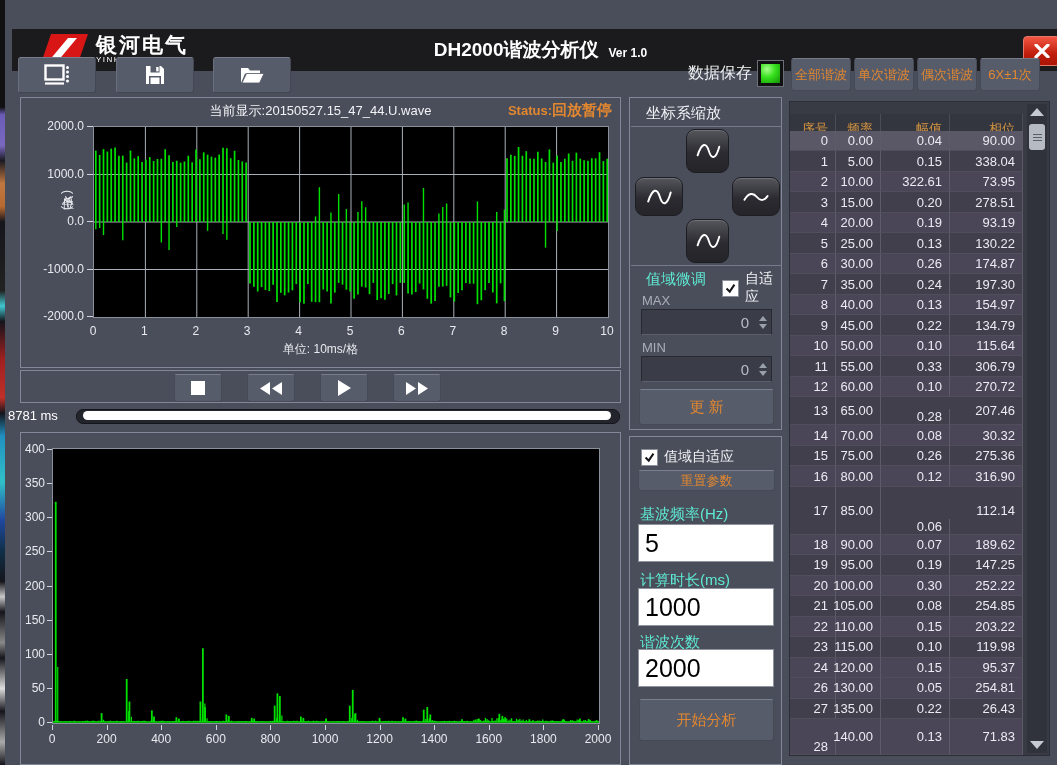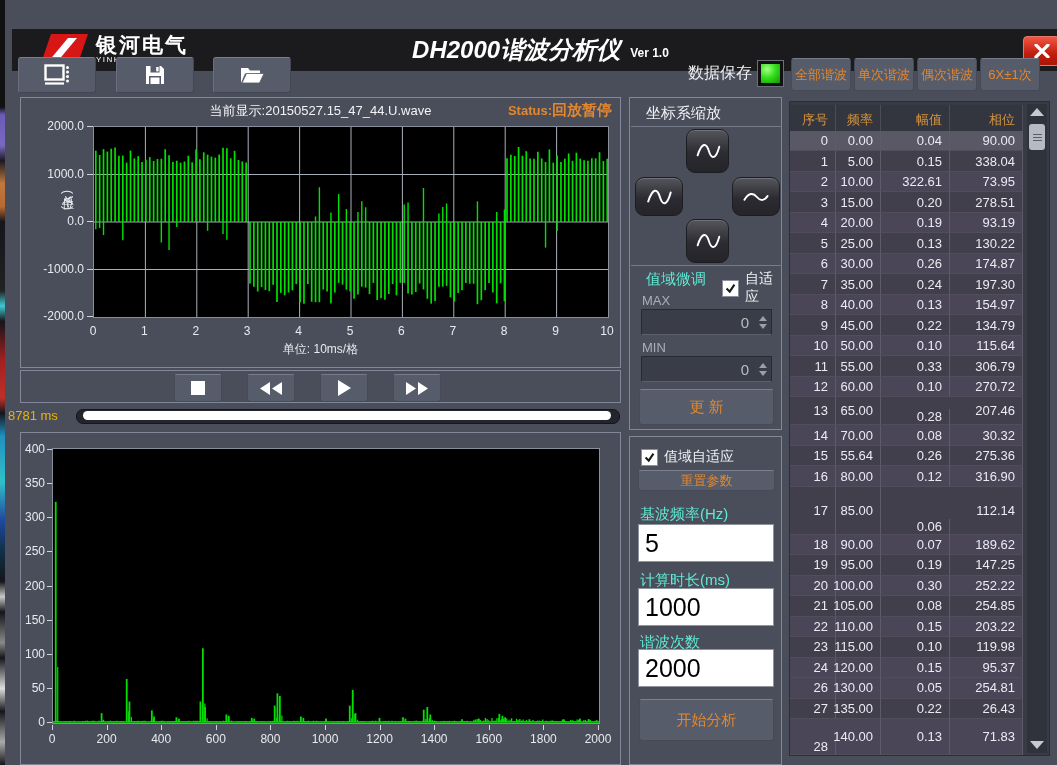--- a/index.html
+++ b/index.html
@@ -4,21 +4,21 @@
 <style>
   html,body{margin:0;padding:0;background:#222;}
   .app{position:relative;width:1057px;height:765px;background:#4a4e5a;overflow:hidden;
        font-family:"Liberation Sans","DejaVu Sans",sans-serif;-webkit-font-smoothing:antialiased;}
   
   .titlebar{position:absolute;left:12px;top:0;width:1057px;height:42px;background:#1b1b1d;margin-top:29px;}
   .logo-wrap{position:absolute;left:28px;top:5px;display:flex;align-items:center;gap:8px;}
   .brand-cn{color:#fff;font-size:21px;font-weight:bold;letter-spacing:2px;line-height:20px;}
   .brand-en{color:#fff;font-size:8px;letter-spacing:1.5px;line-height:10px;}
   .app-title{position:absolute;left:0;top:0;width:1057px;height:42px;display:flex;align-items:center;justify-content:center;gap:10px;pointer-events:none;}
-  .app-title .t{color:#fff;font-size:24px;font-weight:bold;font-style:italic;}
+  .app-title .t{color:#fff;font-size:19px;font-weight:bold;}
   .app-title .v{color:#fff;font-size:12px;font-weight:bold;margin-top:6px;}
   .close-btn{position:absolute;right:9px;top:7px;width:35px;height:28px;border-radius:4px;
      background:linear-gradient(#f25642,#c01d0d 60%,#a91505);border:1px solid #e2796a;
      display:flex;align-items:center;justify-content:center;cursor:pointer;}
   
   .sliver{position:absolute;left:0;top:0;width:5px;height:765px;z-index:40;
      background:linear-gradient(#111 0%,#111 14%,#6b5cb8 15%,#7a68c0 19%,#1a1a22 21%,#c07840 24%,#b86a30 27%,#15151c 29%,#222 38%,#40c8d0 40%,#15151c 42%,#a02020 47%,#c03028 52%,#15151c 54%,#2090c0 57%,#30c0c8 63%,#2048a0 68%,#103048 72%,#15151c 76%,#c8c8c8 78%,#15151c 80%,#888 84%,#15151c 86%,#ddd 90%,#15151c 93%,#aaa 97%,#15151c 100%);}
   
   .tool-btn{position:absolute;top:57px;width:76px;height:34px;background:#575c6a;border:1px solid #434754;
      border-top-color:#787d8c;border-left-color:#6a6f7e;border-radius:3px;display:flex;align-items:center;justify-content:center;cursor:pointer;}
@@ -36,21 +36,21 @@
   .wave-status b{font-size:15px;}
   .plot{position:absolute;background:#000;border:1px solid #8a8f9c;box-sizing:border-box;}
   .tick{position:absolute;color:#e8eaef;font-size:12px;white-space:nowrap;}
   .tick.r{text-align:right;}
   .vlabel{position:absolute;color:#e8eaef;font-size:12px;writing-mode:vertical-rl;letter-spacing:2px;}
   .axis-dash-h{position:absolute;height:1px;background:#d0d3db;}
   .axis-dash-v{position:absolute;width:1px;background:#d0d3db;}
   
   .tr-btn{position:absolute;top:3px;width:46px;height:26px;background:#575c6a;border:1px solid #464a56;border-top-color:#787d8c;
       border-radius:3px;display:flex;align-items:center;justify-content:center;cursor:pointer;}
-  .elapsed{position:absolute;left:8px;top:408px;color:#eab308;font-size:13px;}
+  .elapsed{position:absolute;left:8px;top:408px;color:#ffffff;font-size:13px;}
   .slider-track{position:absolute;left:76px;top:409px;width:542px;height:13px;background:#23252c;border:1px solid #15161b;border-radius:7px;}
   .slider-fill{position:absolute;left:6px;top:1px;height:9px;width:528px;background:#fff;border-radius:5px;}
   
   .sec-title{position:absolute;left:16px;top:6px;color:#f0f1f5;font-size:15px;}
   .sep{position:absolute;left:1px;height:1px;background:#767b8c;}
   .zoombtn{position:absolute;background:linear-gradient(#55555c,#2b2b31 55%,#242429);border:1px solid #1c1d22;border-radius:9px;
       display:flex;align-items:center;justify-content:center;cursor:pointer;box-shadow:inset 0 1px 0 rgba(255,255,255,.18);}
   .cb{display:inline-flex;width:15px;height:15px;background:#fff;border:1px solid #8a8f99;align-items:center;justify-content:center;cursor:pointer;flex:none;}
   .cb svg{display:block;}
   .cb-row{position:absolute;display:flex;align-items:center;gap:6px;color:#f0f1f5;font-size:14px;}
@@ -61,21 +61,21 @@
   .spin .arrows{position:absolute;right:4px;top:0;height:100%;display:flex;flex-direction:column;justify-content:center;gap:3px;}
   .tri-up{width:0;height:0;border-left:4px solid transparent;border-right:4px solid transparent;border-bottom:5px solid #9aa0ab;cursor:pointer;}
   .tri-dn{width:0;height:0;border-left:4px solid transparent;border-right:4px solid transparent;border-top:5px solid #9aa0ab;cursor:pointer;}
   .action-btn{position:absolute;background:#575c6a;border:1px solid #464a56;border-top-color:#7b8090;border-radius:3px;
       color:#e2872f;display:flex;align-items:center;justify-content:center;cursor:pointer;box-sizing:border-box;}
   .plabel{position:absolute;color:#5eead4;font-size:14px;}
   .winput{position:absolute;background:#fff;border:1px solid #8f939e;color:#000;font-size:25px;padding:0 6px;
       box-sizing:border-box;font-family:inherit;outline:none;}
   
   .tableview{position:absolute;left:789px;top:101px;width:261px;height:655px;background:#383a44;border:1px solid #2c2e37;box-sizing:border-box;}
-  .thead{position:absolute;left:0;top:3px;width:233px;height:29px;display:flex;background:#34363f;border-bottom:1px solid #23252c;}
+  .thead{position:absolute;left:0;top:12px;width:233px;height:29px;display:flex;background:#34363f;border-bottom:1px solid #23252c;}
   .th{color:#d6953f;font-size:13px;display:flex;align-items:center;justify-content:flex-end;padding-right:7px;
       border-right:1px solid #4a4c57;box-sizing:border-box;}
   .tbody{position:absolute;left:0;top:29px;width:233px;height:624px;display:flex;flex-direction:column;}
   .trow{flex:1;display:flex;cursor:pointer;}
   .trow.even{background:#4a4658;}
   .trow.odd{background:#423f4d;}
   .trow.sel{background:#5a5766;}
   .td{color:#eceaf2;font-size:13px;display:flex;align-items:center;justify-content:flex-end;padding-right:7px;
       border-right:1px solid #5e5b68;border-bottom:1px solid #514e5c;box-sizing:border-box;}
   .vscroll{position:absolute;right:2px;top:2px;width:20px;height:649px;background:#31333c;}
@@ -940,21 +940,21 @@
           <div class="td" style="width: 73px;">207.46</div>
         </div>
         <div class="trow even">
           <div class="td" style="width: 46px;">14</div>
           <div class="td" style="width: 45px;">70.00</div>
           <div class="td" style="width: 69px;">0.08</div>
           <div class="td" style="width: 73px;">30.32</div>
         </div>
         <div class="trow odd">
           <div class="td" style="width: 46px;">15</div>
-          <div class="td" style="width: 45px;">55.64</div>
+          <div class="td" style="width: 45px;">75.00</div>
           <div class="td" style="width: 69px;">0.26</div>
           <div class="td" style="width: 73px;">275.36</div>
         </div>
         <div class="trow even">
           <div class="td" style="width: 46px;">16</div>
           <div class="td" style="width: 45px;">80.00</div>
           <div class="td" style="width: 69px;">0.12</div>
           <div class="td" style="width: 73px;">316.90</div>
         </div>
         <div class="trow odd">

